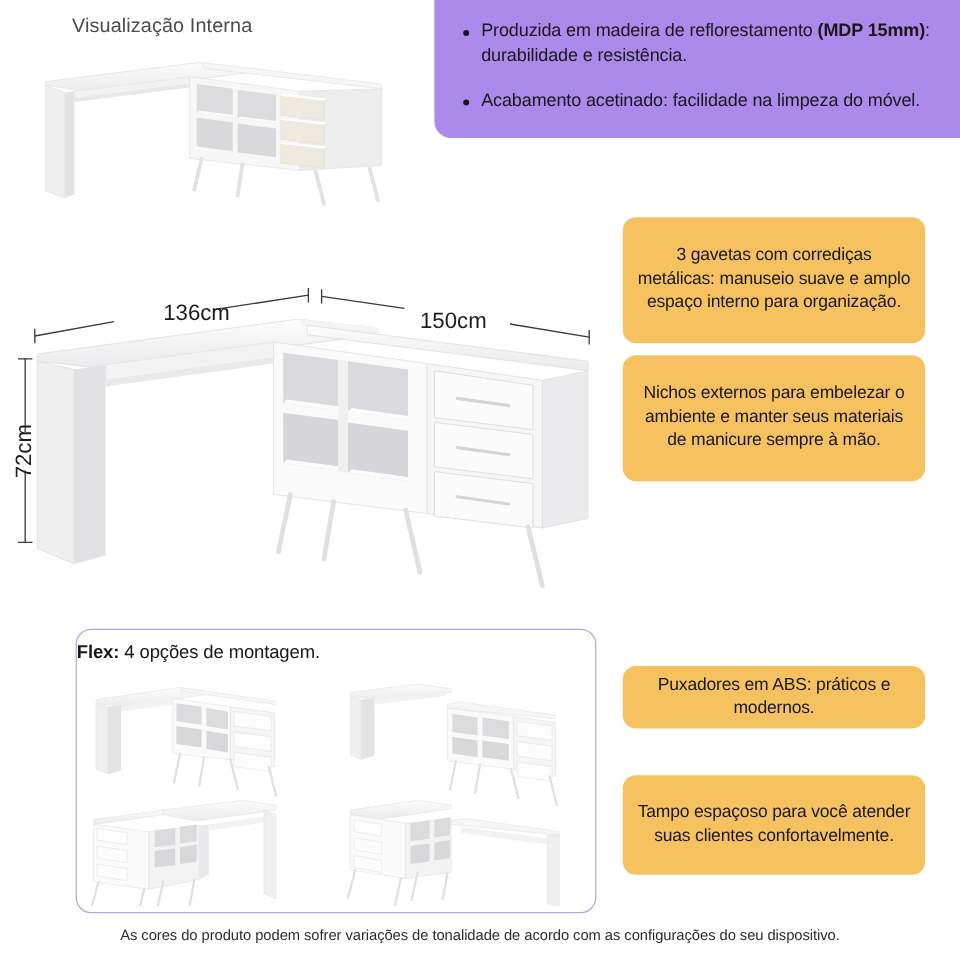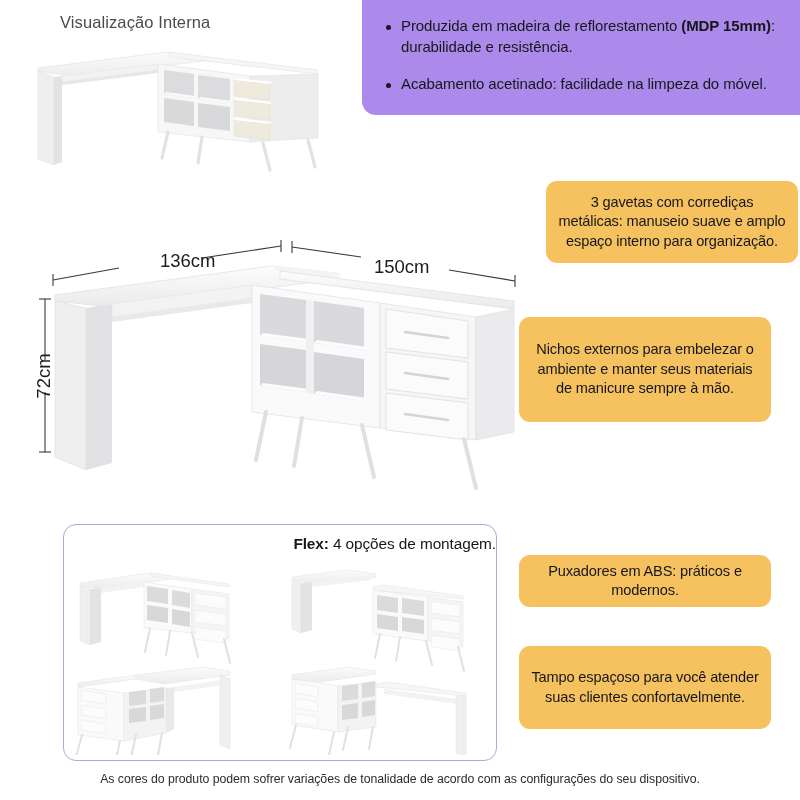--- a/index.html
+++ b/index.html
@@ -44,39 +44,39 @@
     background: #f5c25f;
     border-radius: 11px;
     display: flex; align-items: center; justify-content: center;
     text-align: center;
     padding: 10px 12px;
   }
   .card-text {
     font-size: 14.6px; line-height: 1.33; color: #17171b;
     letter-spacing: -.15px;
   }
-  #card-0 { top: 181px; height: 82px; margin-left: 27px; }
-  #card-1 { top: 317px; height: 105px; }
+  #card-0 { top: 181px; height: 105px; }
+  #card-1 { top: 296px; height: 105px; }
   #card-2 { top: 445px; height: 83px; }
   #card-3 { top: 555px; height: 52px; }
   #card-4 { top: 646px; height: 83px; }
 
   
-  .hero-wrap { position: absolute; left: 0; top: 232px; width: 512px; height: 275px; margin-left: 24px; }
+  .hero-wrap { position: absolute; left: 0; top: 232px; width: 512px; height: 275px; }
 
   
   .flex-panel {
     position: absolute; left: 63px; top: 524px; width: 434px; height: 237px;
     border: 1.6px solid #b9a3de;
     border-radius: 13px;
     background: #ffffff;
   }
   .flex-title {
     position: absolute; left: 0; right: 0; top: 10px;
-    text-align: right; font-size: 15.4px; color: #17171b;
+    text-align: left; font-size: 15.4px; color: #17171b;
     letter-spacing: -.1px;
   }
   .flex-title b { font-weight: 700; }
   .flex-grid {
     position: absolute; left: 6px; top: 34px; width: 422px; height: 196px;
   }
 
   
   .disclaimer {
     position: absolute; left: 0; right: 0; top: 772px;

